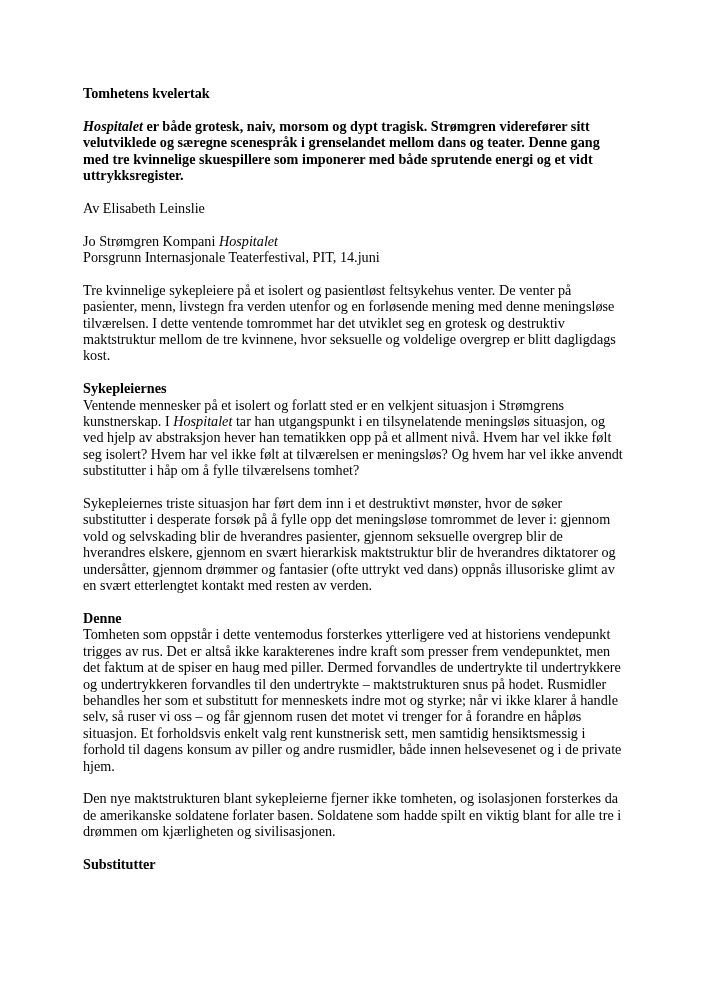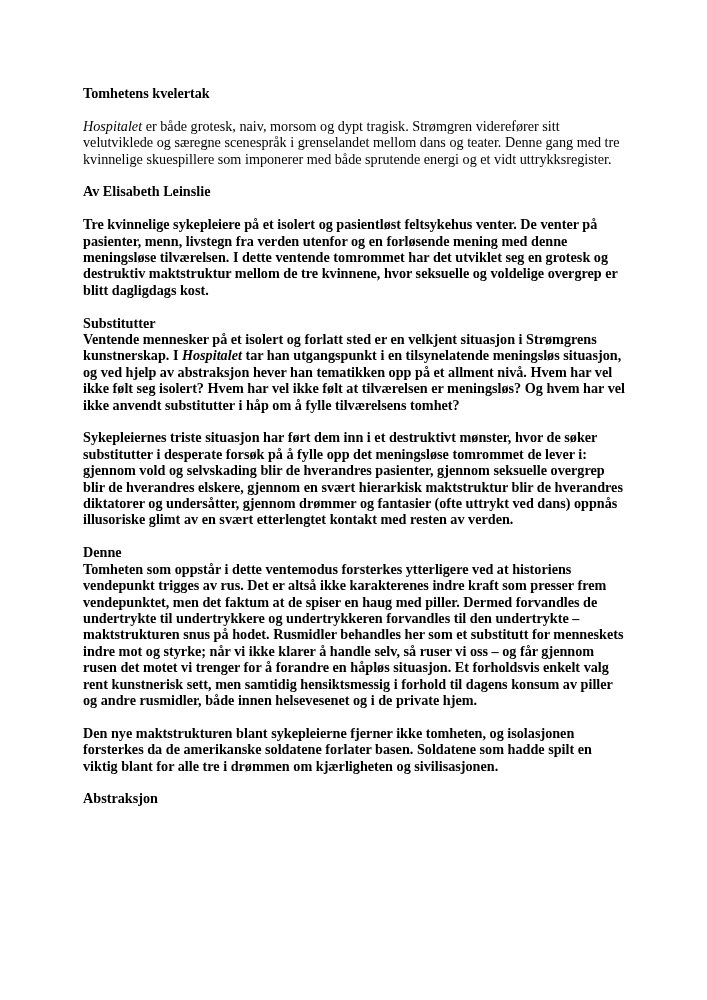--- a/index.html
+++ b/index.html
@@ -9,45 +9,46 @@
     width: 707px;
     height: 1000px;
     padding: 85px 82px 0 83px;
     background: #ffffff;
     color: #000000;
     font-family: "Liberation Serif", serif;
     font-size: 14.2px;
     line-height: 16.4px;
     text-align: left;
   }
-  h1, h2, p { margin: 0; padding: 0; font-size: inherit; line-height: inherit; font-weight: bold; }
+  h1, h2, p { margin: 0; padding: 0; font-size: inherit; line-height: inherit; }
   h1, h2 { font-weight: bold; }
   .gap { margin-top: 16.4px; }   
-  .lead { font-weight: normal; }
+  .lead { font-weight: bold; }
   em { font-style: italic; }
 </style>
 </head>
 <body>
 
 <div class="page">
 
   <h1>Tomhetens kvelertak</h1>
 
   <p class="lead gap"><em>Hospitalet</em><span> er både grotesk, naiv, morsom og dypt tragisk. Strømgren viderefører sitt velutviklede og særegne scenespråk i grenselandet mellom dans og teater. Denne gang med tre kvinnelige skuespillere som imponerer med både sprutende energi og et vidt uttrykksregister.</span></p>
 
   <p class="gap">Av Elisabeth Leinslie</p>
 
+  <p class="gap"><span>Jo Strømgren Kompani </span><em>Hospitalet</em><br><span>Porsgrunn Internasjonale Teaterfestival, PIT, 14.juni</span></p>
 
   <p class="gap">Tre kvinnelige sykepleiere på et isolert og pasientløst feltsykehus venter. De venter på pasienter, menn, livstegn fra verden utenfor og en forløsende mening med denne meningsløse tilværelsen. I dette ventende tomrommet har det utviklet seg en grotesk og destruktiv maktstruktur mellom de tre kvinnene, hvor seksuelle og voldelige overgrep er blitt dagligdags kost.</p>
 
-  <h2 class="gap">Substitutter</h2>
+  <h2 class="gap">Sykepleiernes</h2>
   <p><span>Ventende mennesker på et isolert og forlatt sted er en velkjent situasjon i Strømgrens kunstnerskap. I </span><em>Hospitalet</em><span> tar han utgangspunkt i en tilsynelatende meningsløs situasjon, og ved hjelp av abstraksjon hever han tematikken opp på et allment nivå. Hvem har vel ikke følt seg isolert? Hvem har vel ikke følt at tilværelsen er meningsløs? Og hvem har vel ikke anvendt substitutter i håp om å fylle tilværelsens tomhet?</span></p>
 
   <p class="gap">Sykepleiernes triste situasjon har ført dem inn i et destruktivt mønster, hvor de søker substitutter i desperate forsøk på å fylle opp det meningsløse tomrommet de lever i: gjennom vold og selvskading blir de hverandres pasienter, gjennom seksuelle overgrep blir de hverandres elskere, gjennom en svært hierarkisk maktstruktur blir de hverandres diktatorer og undersåtter, gjennom drømmer og fantasier (ofte uttrykt ved dans) oppnås illusoriske glimt av en svært etterlengtet kontakt med resten av verden.</p>
 
   <h2 class="gap">Denne</h2>
   <p>Tomheten som oppstår i dette ventemodus forsterkes ytterligere ved at historiens vendepunkt trigges av rus. Det er altså ikke karakterenes indre kraft som presser frem vendepunktet, men det faktum at de spiser en haug med piller. Dermed forvandles de undertrykte til undertrykkere og undertrykkeren forvandles til den undertrykte – maktstrukturen snus på hodet. Rusmidler behandles her som et substitutt for menneskets indre mot og styrke; når vi ikke klarer å handle selv, så ruser vi oss – og får gjennom rusen det motet vi trenger for å forandre en håpløs situasjon. Et forholdsvis enkelt valg rent kunstnerisk sett, men samtidig hensiktsmessig i forhold til dagens konsum av piller og andre rusmidler, både innen helsevesenet og i de private hjem.</p>
 
   <p class="gap">Den nye maktstrukturen blant sykepleierne fjerner ikke tomheten, og isolasjonen forsterkes da de amerikanske soldatene forlater basen. Soldatene som hadde spilt en viktig blant for alle tre i drømmen om kjærligheten og sivilisasjonen.</p>
 
-  <h2 class="gap">Abstraksjon</h2>
+  <h2 class="gap">Substitutter</h2>
 
 </div>
 
 </body></html>

